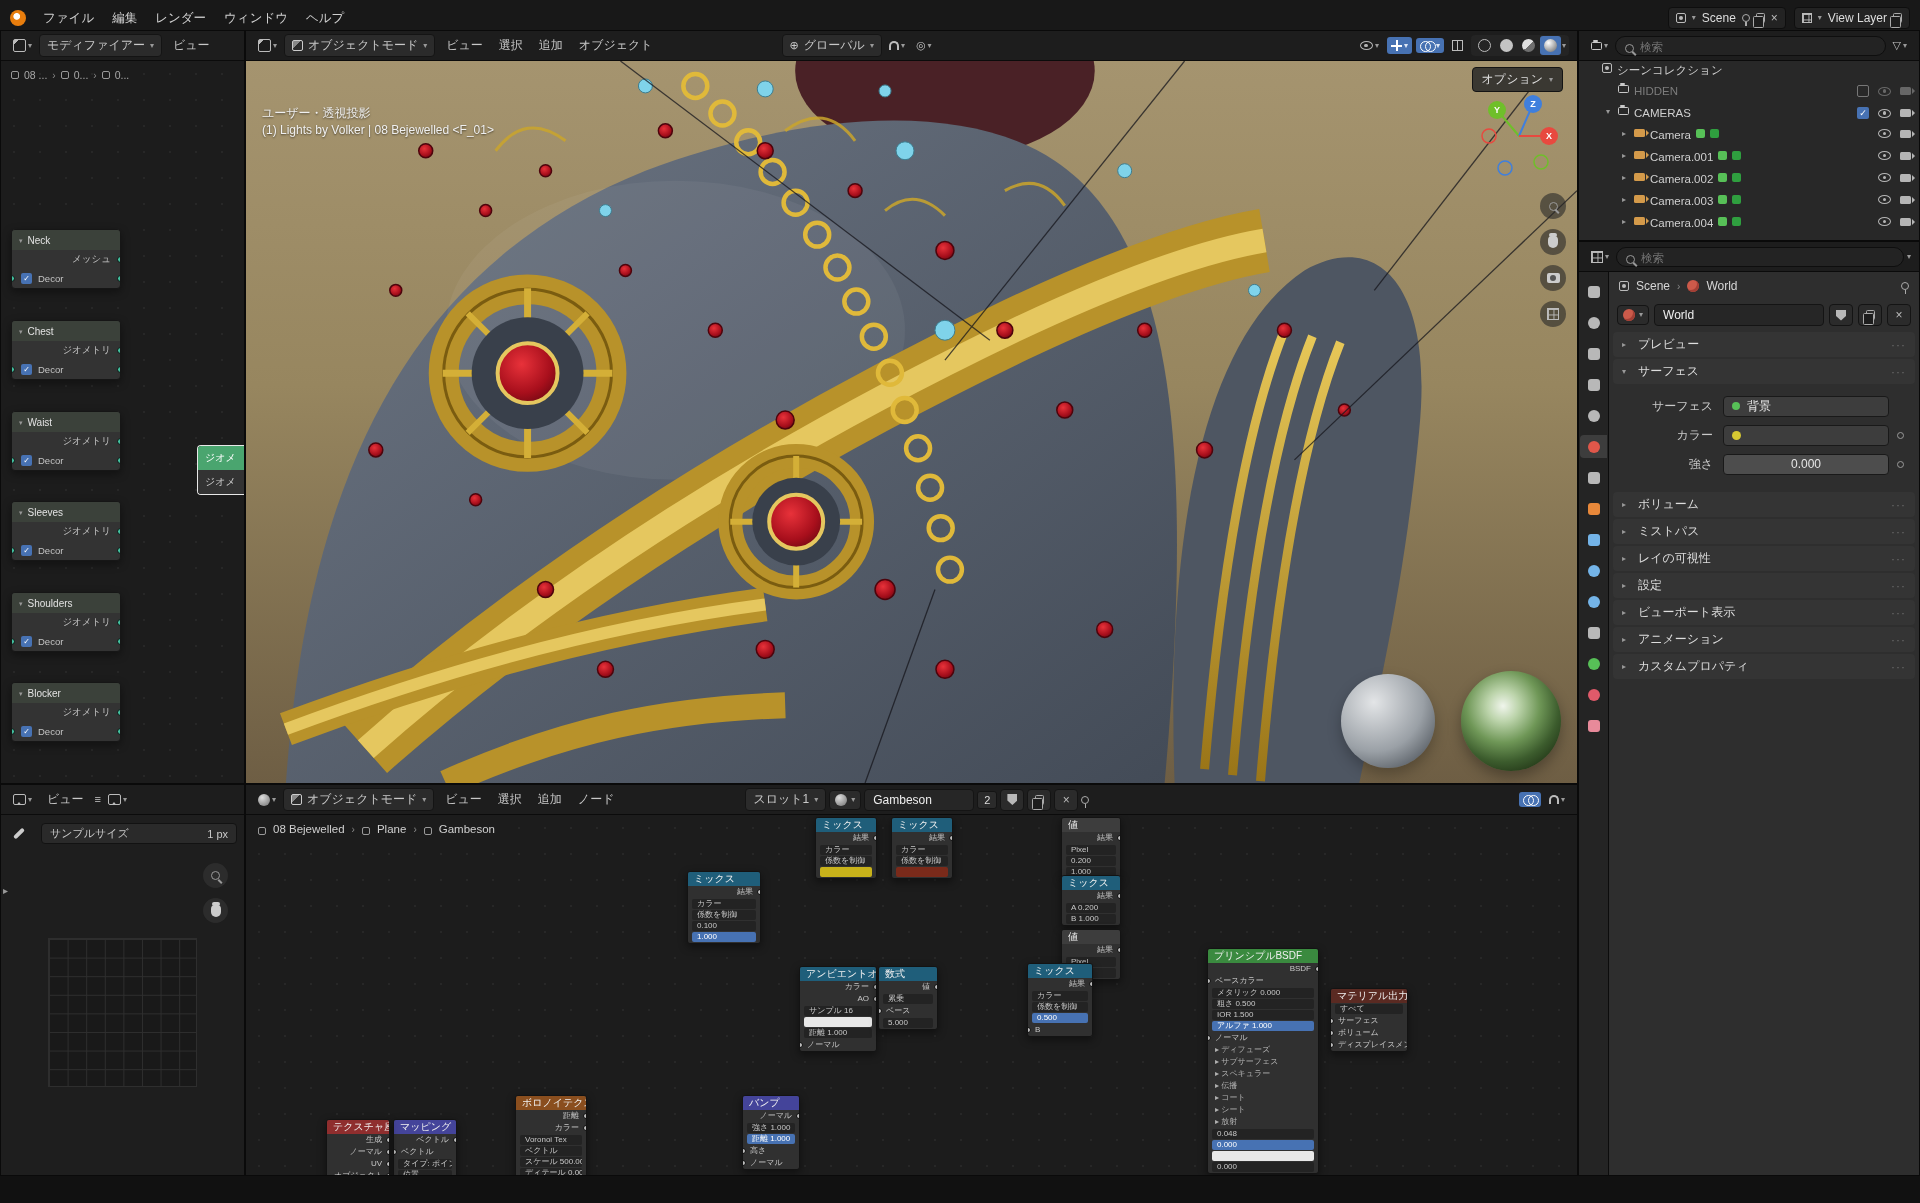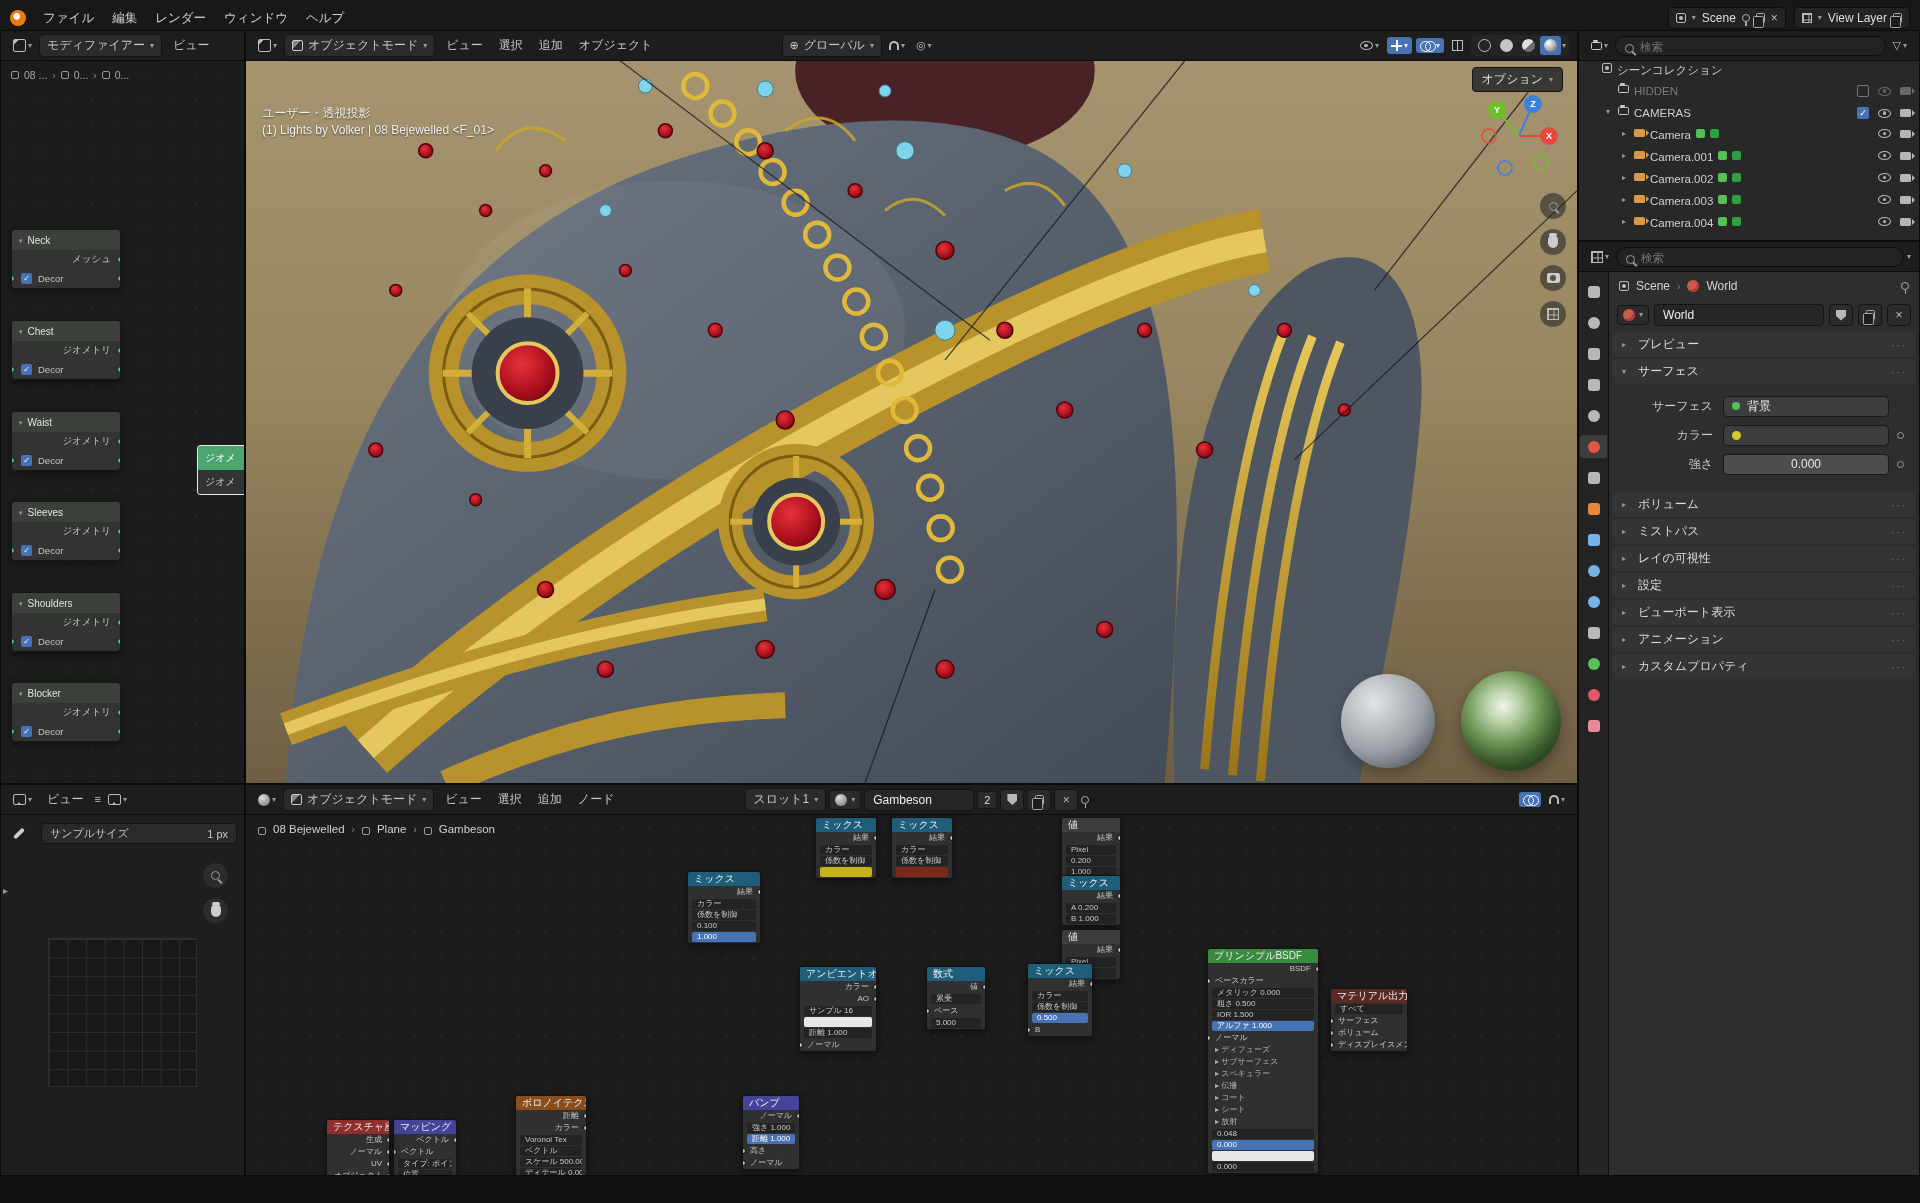--- a/index.html
+++ b/index.html
@@ -997,21 +997,21 @@
           </div>
           <div class="snode" style="left: 553px; top: 151px; width: 78px;">
             <div class="snode-h" style="background: rgb(31, 94, 122);">アンビエントオクルージョン</div>
             <div class="srow out">カラー<span class="ssock o"></span></div>
             <div class="srow out">AO<span class="ssock o"></span></div>
             <div class="srow val">サンプル  16</div>
             <div class="srow sw" style="background: rgb(232, 232, 232);"></div>
             <div class="srow val">距離  1.000</div>
             <div class="srow in">ノーマル<span class="ssock i"></span></div>
           </div>
-          <div class="snode" style="left: 632px; top: 151px; width: 60px; margin-left: 48px;">
+          <div class="snode" style="left: 632px; top: 151px; width: 60px;">
             <div class="snode-h" style="background: rgb(31, 94, 122);">数式</div>
             <div class="srow out">値<span class="ssock o"></span></div>
             <div class="srow val">累乗</div>
             <div class="srow in">ベース<span class="ssock i"></span></div>
             <div class="srow val">5.000</div>
           </div>
           <div class="snode" style="left: 781px; top: 148px; width: 66px;">
             <div class="snode-h" style="background: rgb(31, 94, 122);">ミックス</div>
             <div class="srow out">結果<span class="ssock o"></span></div>
             <div class="srow val">カラー</div>

